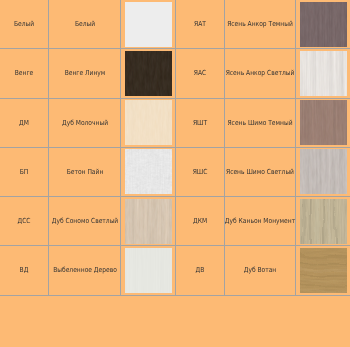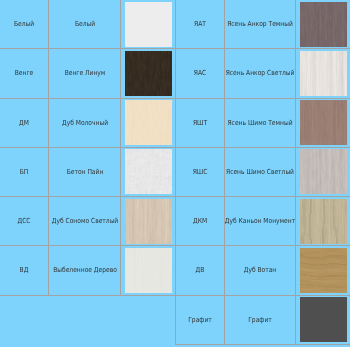--- a/index.html
+++ b/index.html
@@ -1,19 +1,19 @@
 <!DOCTYPE html>
 <html><head>
 <meta charset="utf-8">
 <style>
   html,body{margin:0;padding:0;background:#ffffff;}
   body{width:350px;height:347px;overflow:hidden;
        font-family:"Liberation Sans", sans-serif;
        -webkit-font-smoothing:antialiased;text-rendering:geometricPrecision;}
-  .page{position:relative;width:350px;height:347px;overflow:hidden;background:#7dd3fc;}
+  .page{position:relative;width:350px;height:347px;overflow:hidden;background:#fdba74;}
 
   .tbl{position:absolute;border-collapse:collapse;table-layout:fixed;}
   .tbl td{border:1px solid #a3a3a3;padding:0;vertical-align:middle;text-align:center;overflow:visible;}
 
   #left-table{left:-1px;top:-1px;width:177px;}
   #right-table{left:175px;top:-1px;width:177px;}
 
   .row{height:49.26px;}
 
   .cellbox{position:relative;width:100%;height:0;overflow:visible;}
@@ -481,36 +481,15 @@
                     <rect y="33" x="-14" height="1.7" width="75" fill="#a58653" opacity="0.33"></rect>
                     <rect y="39" x="-14" height="2.4" width="75" fill="#c0a16d" opacity="0.35"></rect>
                   </g>
                   <rect width="47" height="45" filter="url(#tx26)"></rect>
                   <rect width="47" height="45" filter="url(#tx27)"></rect>
                 </svg>
               </div>
             </div>
           </td>
         </tr>
-        <tr class="row">
-          <td class="c-code">
-            <div class="cellbox">
-              <span class="lbl">Графит</span>
-            </div>
-          </td>
-          <td class="c-name">
-            <div class="cellbox">
-              <span class="lbl">Графит</span>
-            </div>
-          </td>
-          <td class="c-sw">
-            <div class="swwrap">
-              <div class="sw" style="background-color: rgb(79, 79, 79);">
-                <svg width="47" height="45" viewBox="0 0 47 45">
-                  <rect width="47" height="45" fill="#4f4f4f"></rect>
-                </svg>
-              </div>
-            </div>
-          </td>
-        </tr>
       </tbody>
   </table>
 </div>
 
 </body></html>

